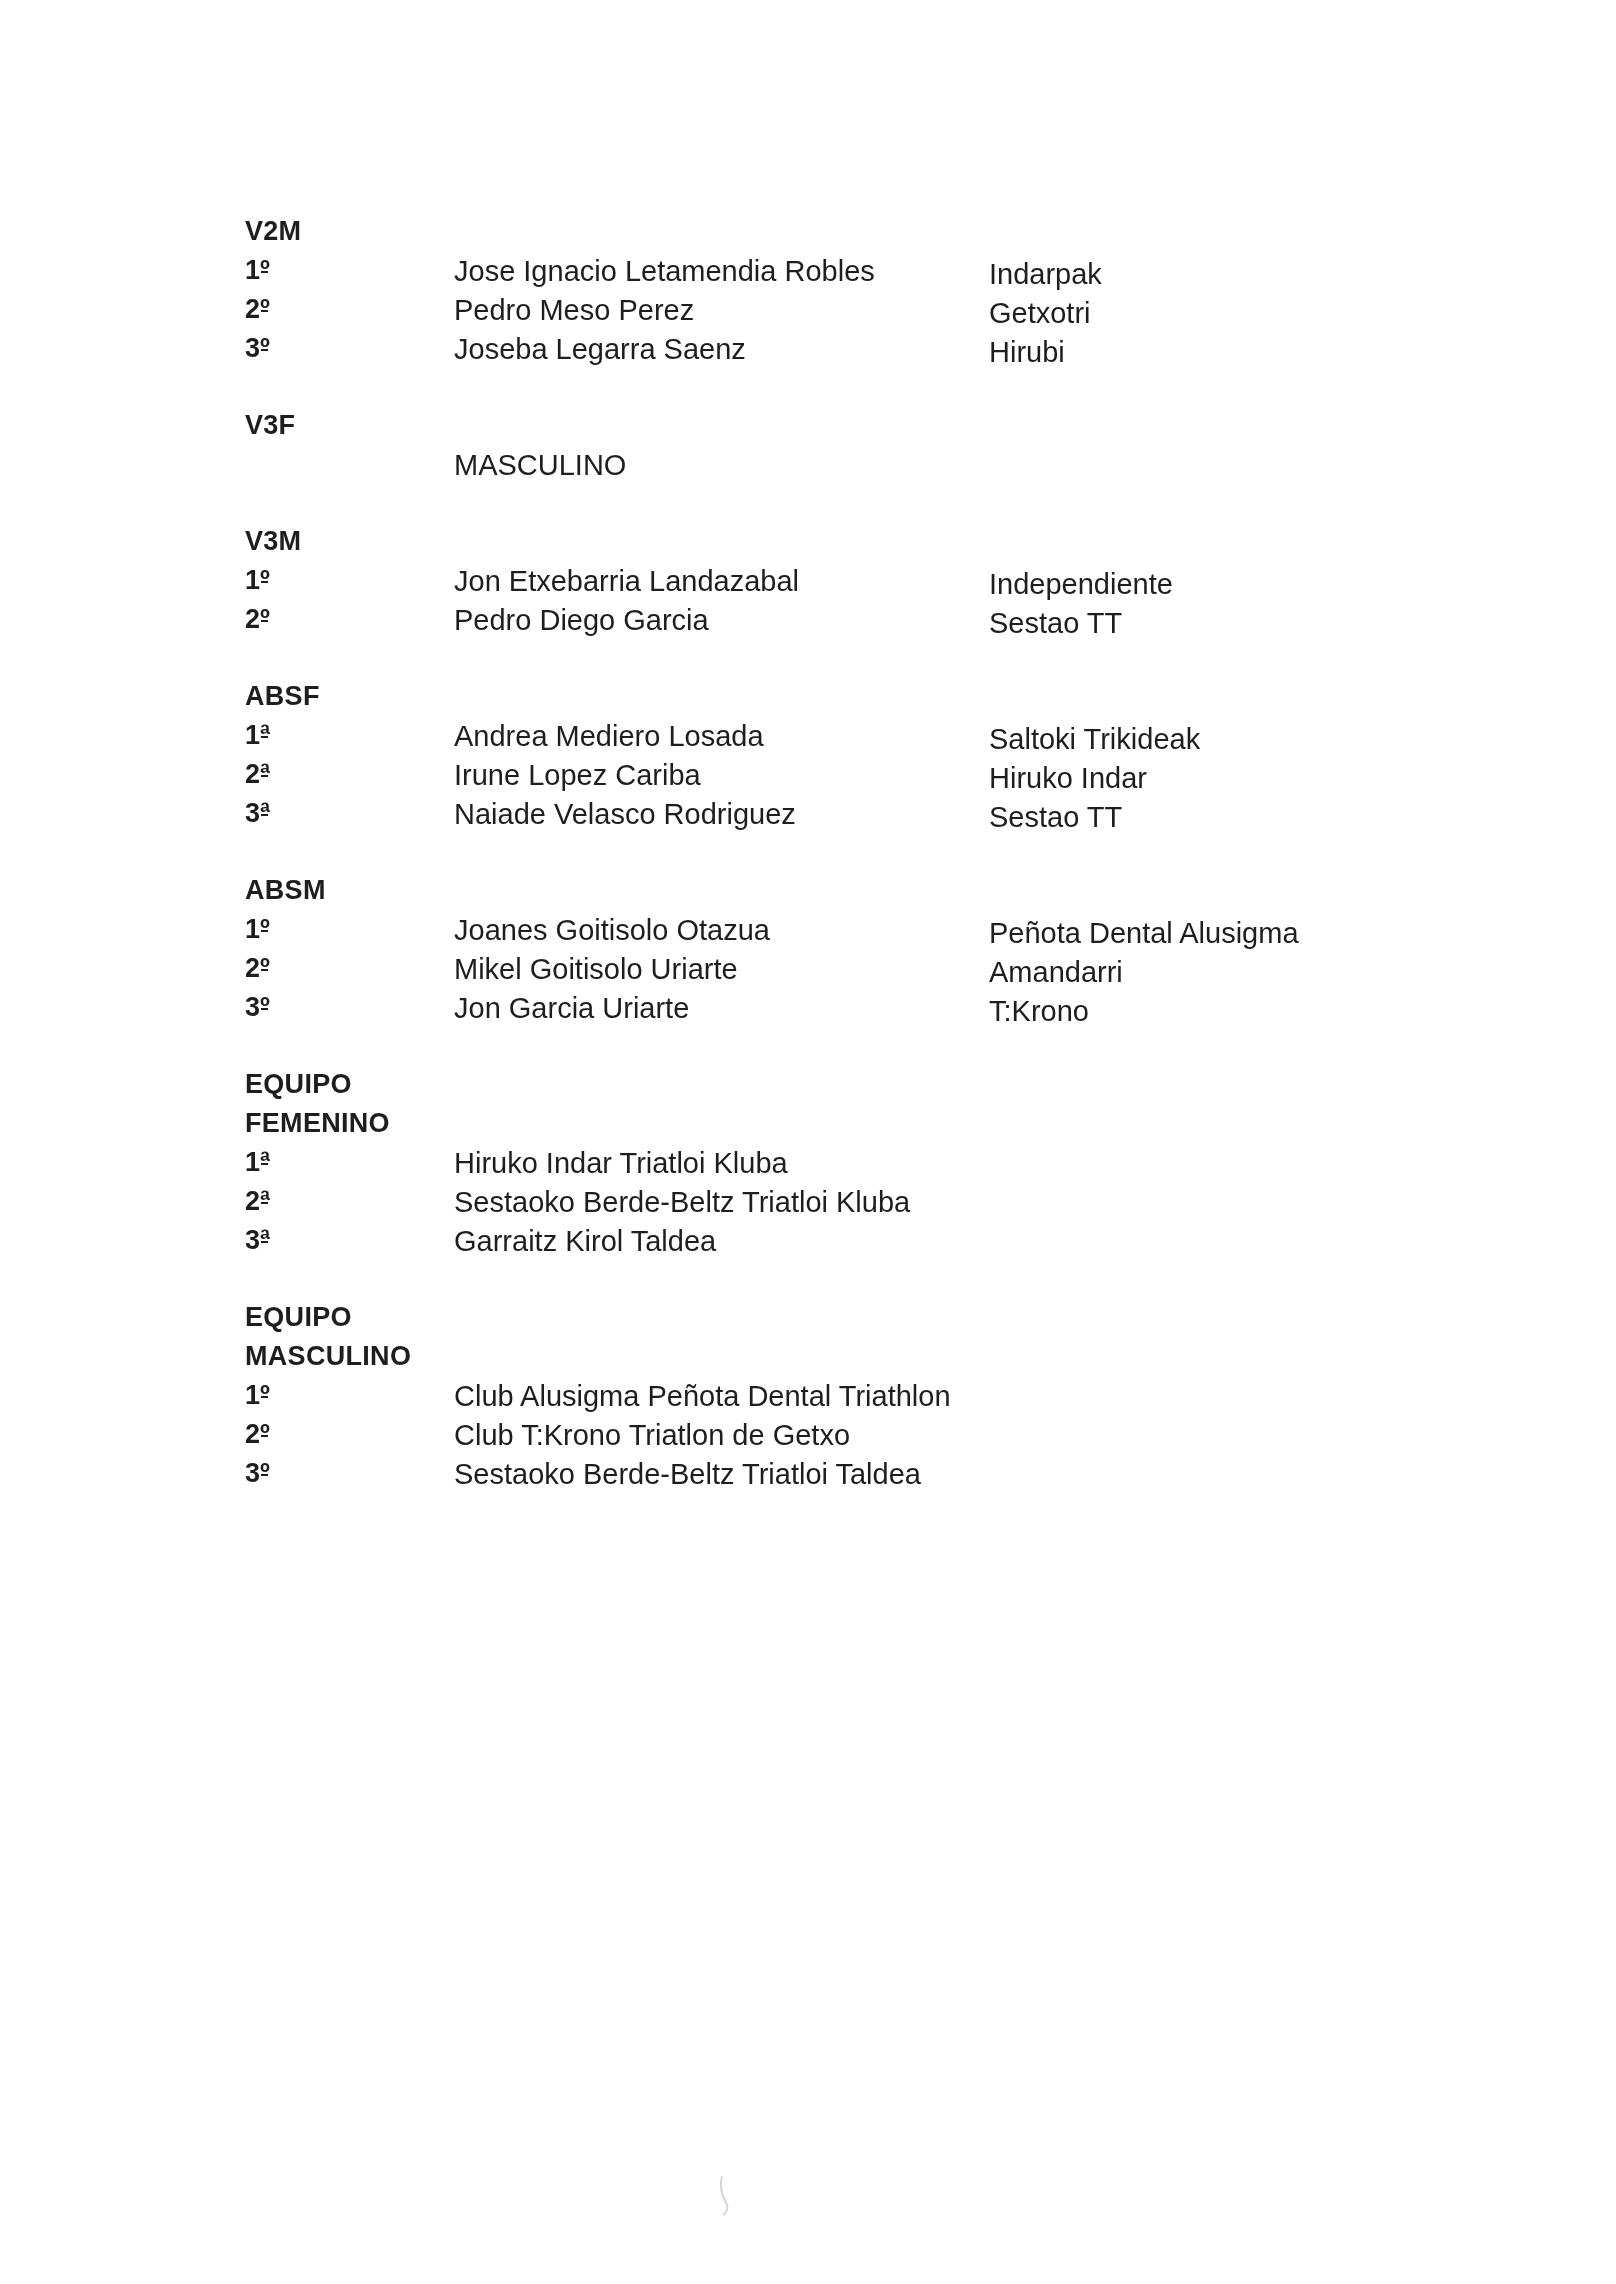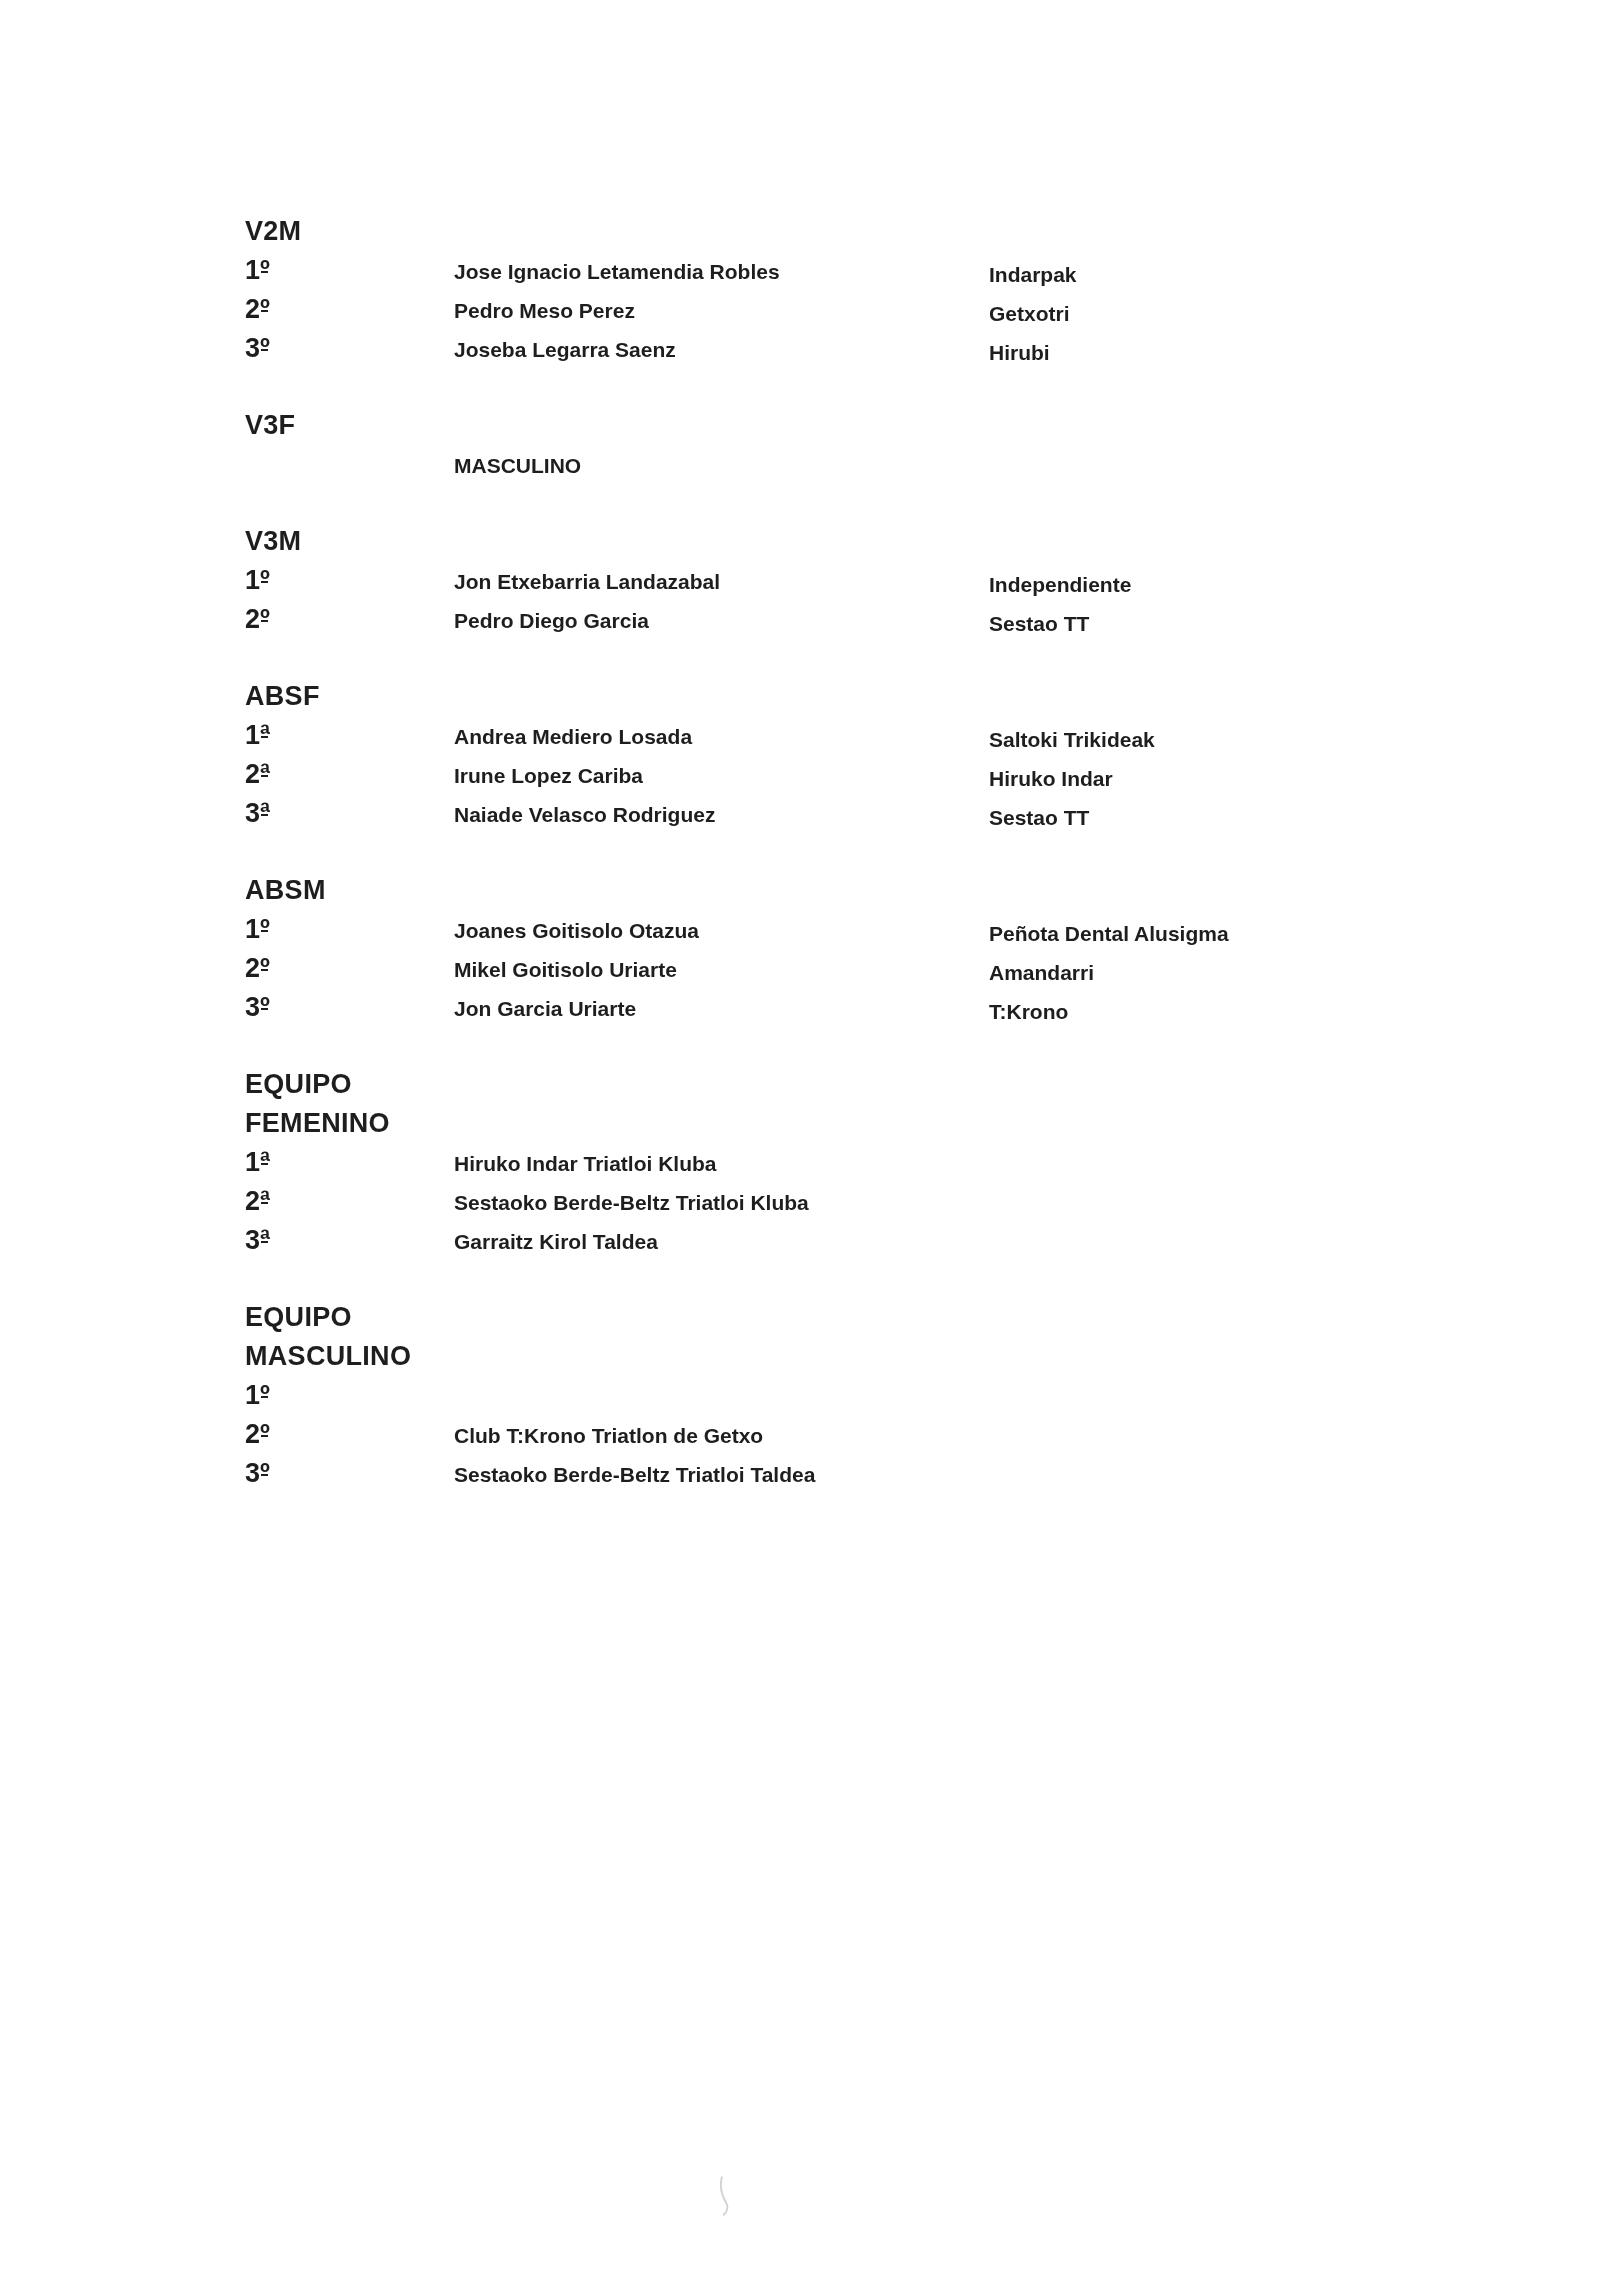--- a/index.html
+++ b/index.html
@@ -27,24 +27,23 @@
     white-space:nowrap;
     letter-spacing:0.3px;
   }
   .row{
     display:grid;
     grid-template-columns:173px 499px auto;
     height:39px;
     gap:36px;
   }
   .cell{
-    font-size:21px;
+    font-size:29px;
     line-height:39px;
     white-space:nowrap;
-    font-weight:bold;
   }
   .rank{
     font-weight:700;
     font-size:27px;
   }
   .name{transform:translateY(1.3px);}
   .club{transform:translateY(3.9px);}
   
   .ord{
     display:inline-block;
@@ -170,20 +169,21 @@
         <div class="cell name">Garraitz Kirol Taldea</div>
         <div class="cell club"></div>
       </div>
     </section>
 
     <section class="sec">
       <div class="hline">EQUIPO</div>
       <div class="hline">MASCULINO</div>
       <div class="row">
         <div class="cell rank">1<span class="ord">º</span></div>
+        <div class="cell name">Club Alusigma Peñota Dental Triathlon</div>
         <div class="cell club"></div>
       </div>
       <div class="row">
         <div class="cell rank">2<span class="ord">º</span></div>
         <div class="cell name">Club T:Krono Triatlon de Getxo</div>
         <div class="cell club"></div>
       </div>
       <div class="row">
         <div class="cell rank">3<span class="ord">º</span></div>
         <div class="cell name">Sestaoko Berde-Beltz Triatloi Taldea</div>

